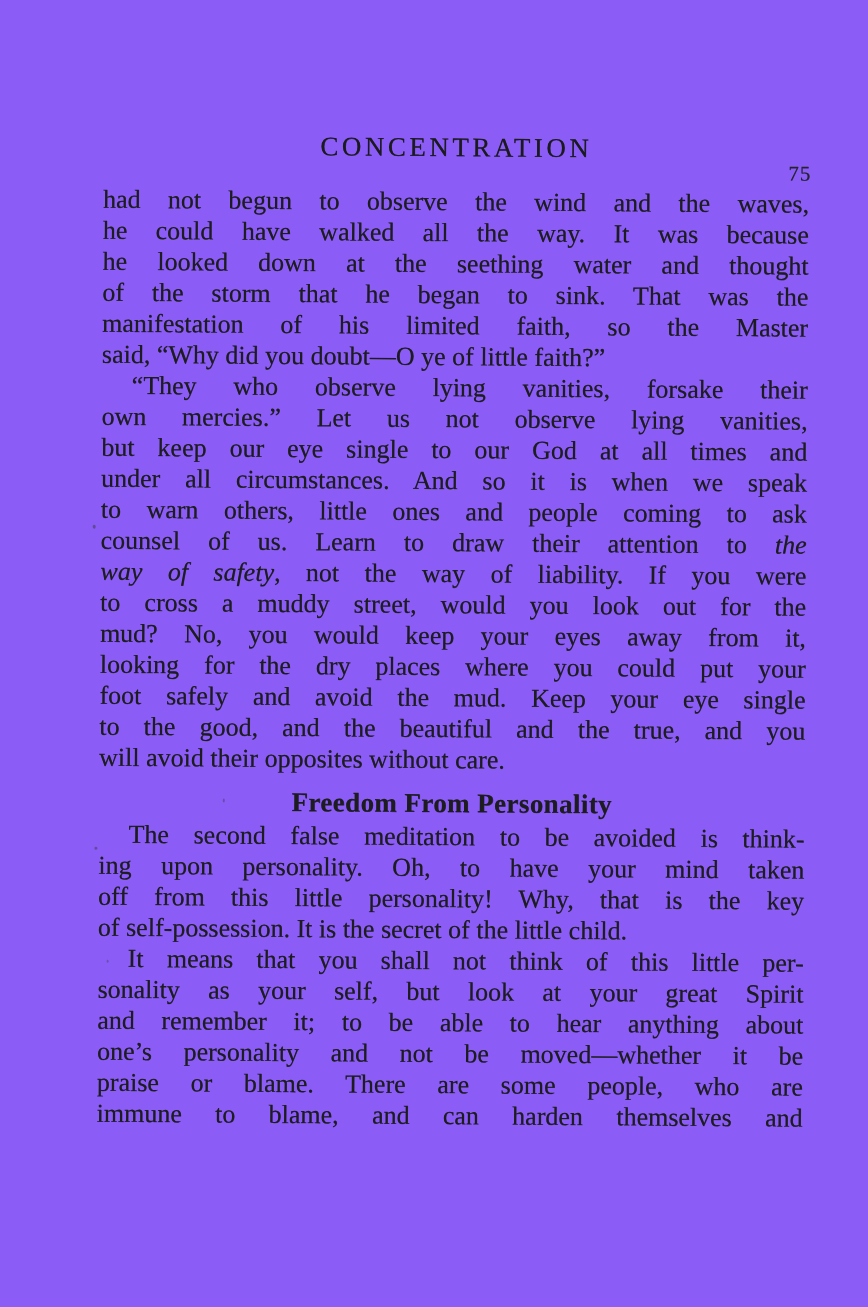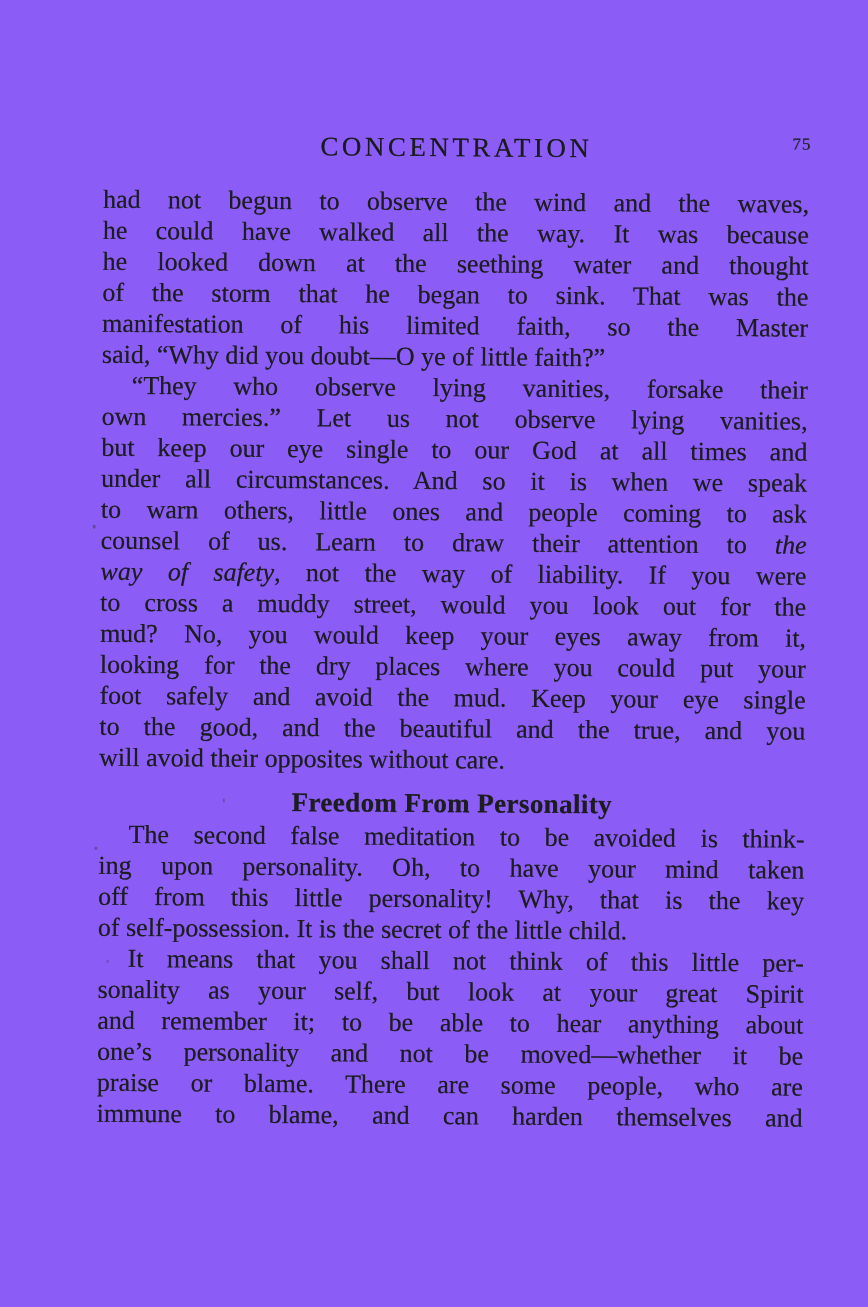--- a/index.html
+++ b/index.html
@@ -35,22 +35,22 @@
     text-align: center;
     font-size: 27px;
     letter-spacing: 3.5px;
     font-weight: normal;
     color: #1b1b1e;
     text-shadow: 0.3px 0.3px 0.5px rgba(20,20,25,0.65);
   }
   .page-number {
     position: absolute;
     right: -2px;
-    top: 0;
-    font-size: 17px;
+    top: 27px;
+    font-size: 21px;
     letter-spacing: 1px;
     color: #24242a;
     text-shadow: 0.3px 0.3px 0.5px rgba(20,20,30,0.5);
   }
   .page-text {
     position: absolute;
     left: 100px;
     top: 186px;
     width: 706px;
     font-size: 26px;

